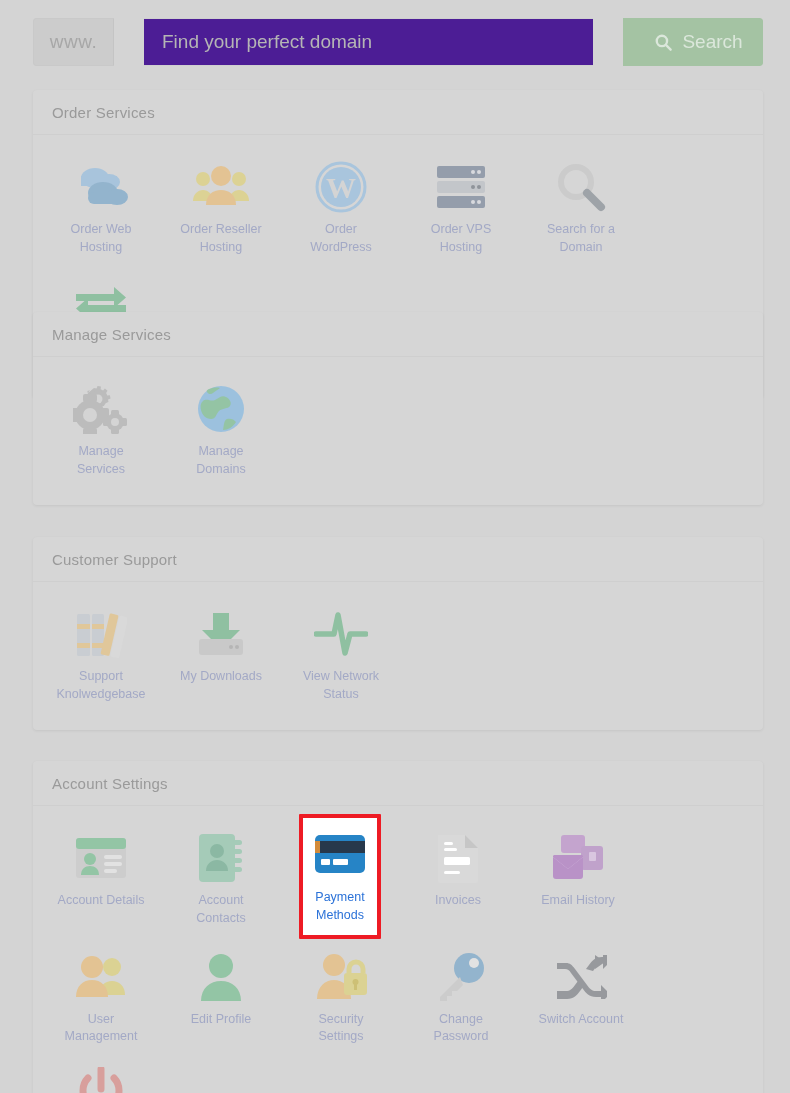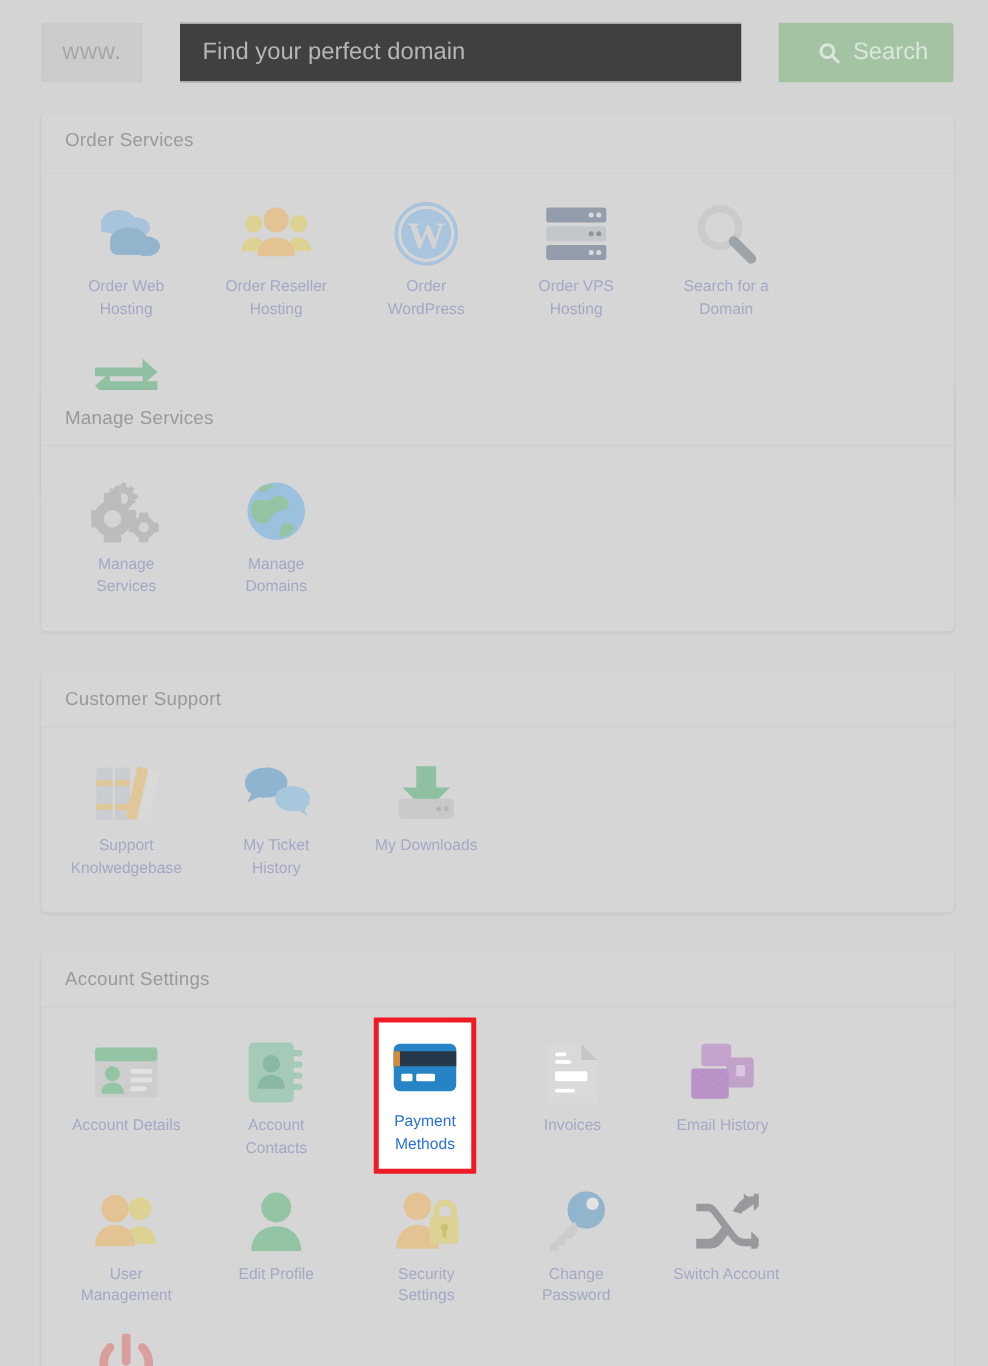--- a/index.html
+++ b/index.html
@@ -17,21 +17,21 @@
     display: flex; border-radius: 3px; overflow: hidden; gap: 30px;
   }
   .www-prefix {
     width: 81px; height: 48px; background: #cccccc;
     display: flex; align-items: center; justify-content: center;
     color: #a7a7a7; font-size: 19px; letter-spacing: .5px;
     border: 1px solid #c9c9c9; border-right: 1px solid #c4c4c4;
     border-radius: 3px 0 0 3px;
   }
   .search-input {
-    flex: 1; height: 48px; background: #404040; border: 1px solid #cfcfcf;
+    flex: 1; height: 48px; background: #4c1d95; border: 1px solid #cfcfcf;
     border-left: none; border-right: none;
     padding: 0 18px; font-size: 19px; color: #b3b3b3;
     font-family: "Liberation Sans", sans-serif; outline: none;
   }
   .search-input::placeholder { color: #b5b5b5; }
   .search-btn {
     width: 140px; height: 48px; background: #a4c3a3; border: none;
     display: flex; align-items: center; justify-content: center; gap: 9px;
     color: #dbe7db; font-size: 19px; cursor: pointer;
     border-radius: 0 3px 3px 0;
@@ -247,37 +247,36 @@
                   <g transform="rotate(13 36 25)">
                     <rect x="30" y="4" width="9" height="42" rx="1.5" fill="#e0c79a"></rect>
                     <rect x="40" y="4" width="9" height="42" rx="1.5" fill="#d9d9d9"></rect>
                   </g>
                 </svg>
               </div>
               <div class="tile-label">Support<br>Knolwedgebase</div>
             </div>
             <div class="tile">
               <div class="tile-icon">
-                <svg width="54" height="44" viewBox="0 0 54 44">
-                  <path d="M2 14c0-7 8-12 17-12s17 5 17 12-8 12-17 12c-2 0-4 0-6-.5L4 30l3-7c-3-2-5-5-5-9z" fill="#8fb4cf"></path>
-                  <path d="M54 27c0-6-6-10-14-10s-14 4-14 10 6 10 14 10c2 0 4 0 5-.4L52 41l-2.5-5.5c3-2 4.5-5 4.5-8.5z" fill="#a7c7dc"></path>
-                </svg>
-              </div>
-              <div class="tile-label">My Ticket<br>History</div>
-            </div>
-            <div class="tile">
-              <div class="tile-icon">
                 <svg width="52" height="46" viewBox="0 0 52 46">
                   <path d="M18 2h16v17h11L26 38 7 19h11z" fill="#8fc0a1"></path>
                   <rect x="4" y="28" width="44" height="16" rx="3" fill="#c9c9c9"></rect>
                   <circle cx="36" cy="36" r="2" fill="#b5b5b5"></circle>
                   <circle cx="42" cy="36" r="2" fill="#b5b5b5"></circle>
                 </svg>
               </div>
               <div class="tile-label">My Downloads</div>
+            </div>
+            <div class="tile">
+              <div class="tile-icon">
+                <svg width="54" height="46" viewBox="0 0 54 46">
+                  <polyline points="2,23 14,23 20,23 24,4 31,42 36,23 52,23" fill="none" stroke="#8fc0a1" stroke-width="5.5" stroke-linecap="round" stroke-linejoin="round"></polyline>
+                </svg>
+              </div>
+              <div class="tile-label">View Network<br>Status</div>
             </div>
           </div>
         </div>
       </div>
       <div class="panel" style="top: 761px;">
         <div class="panel-head">
           <div class="panel-title">Account Settings</div>
         </div>
         <div class="panel-body">
           <div class="grid">

